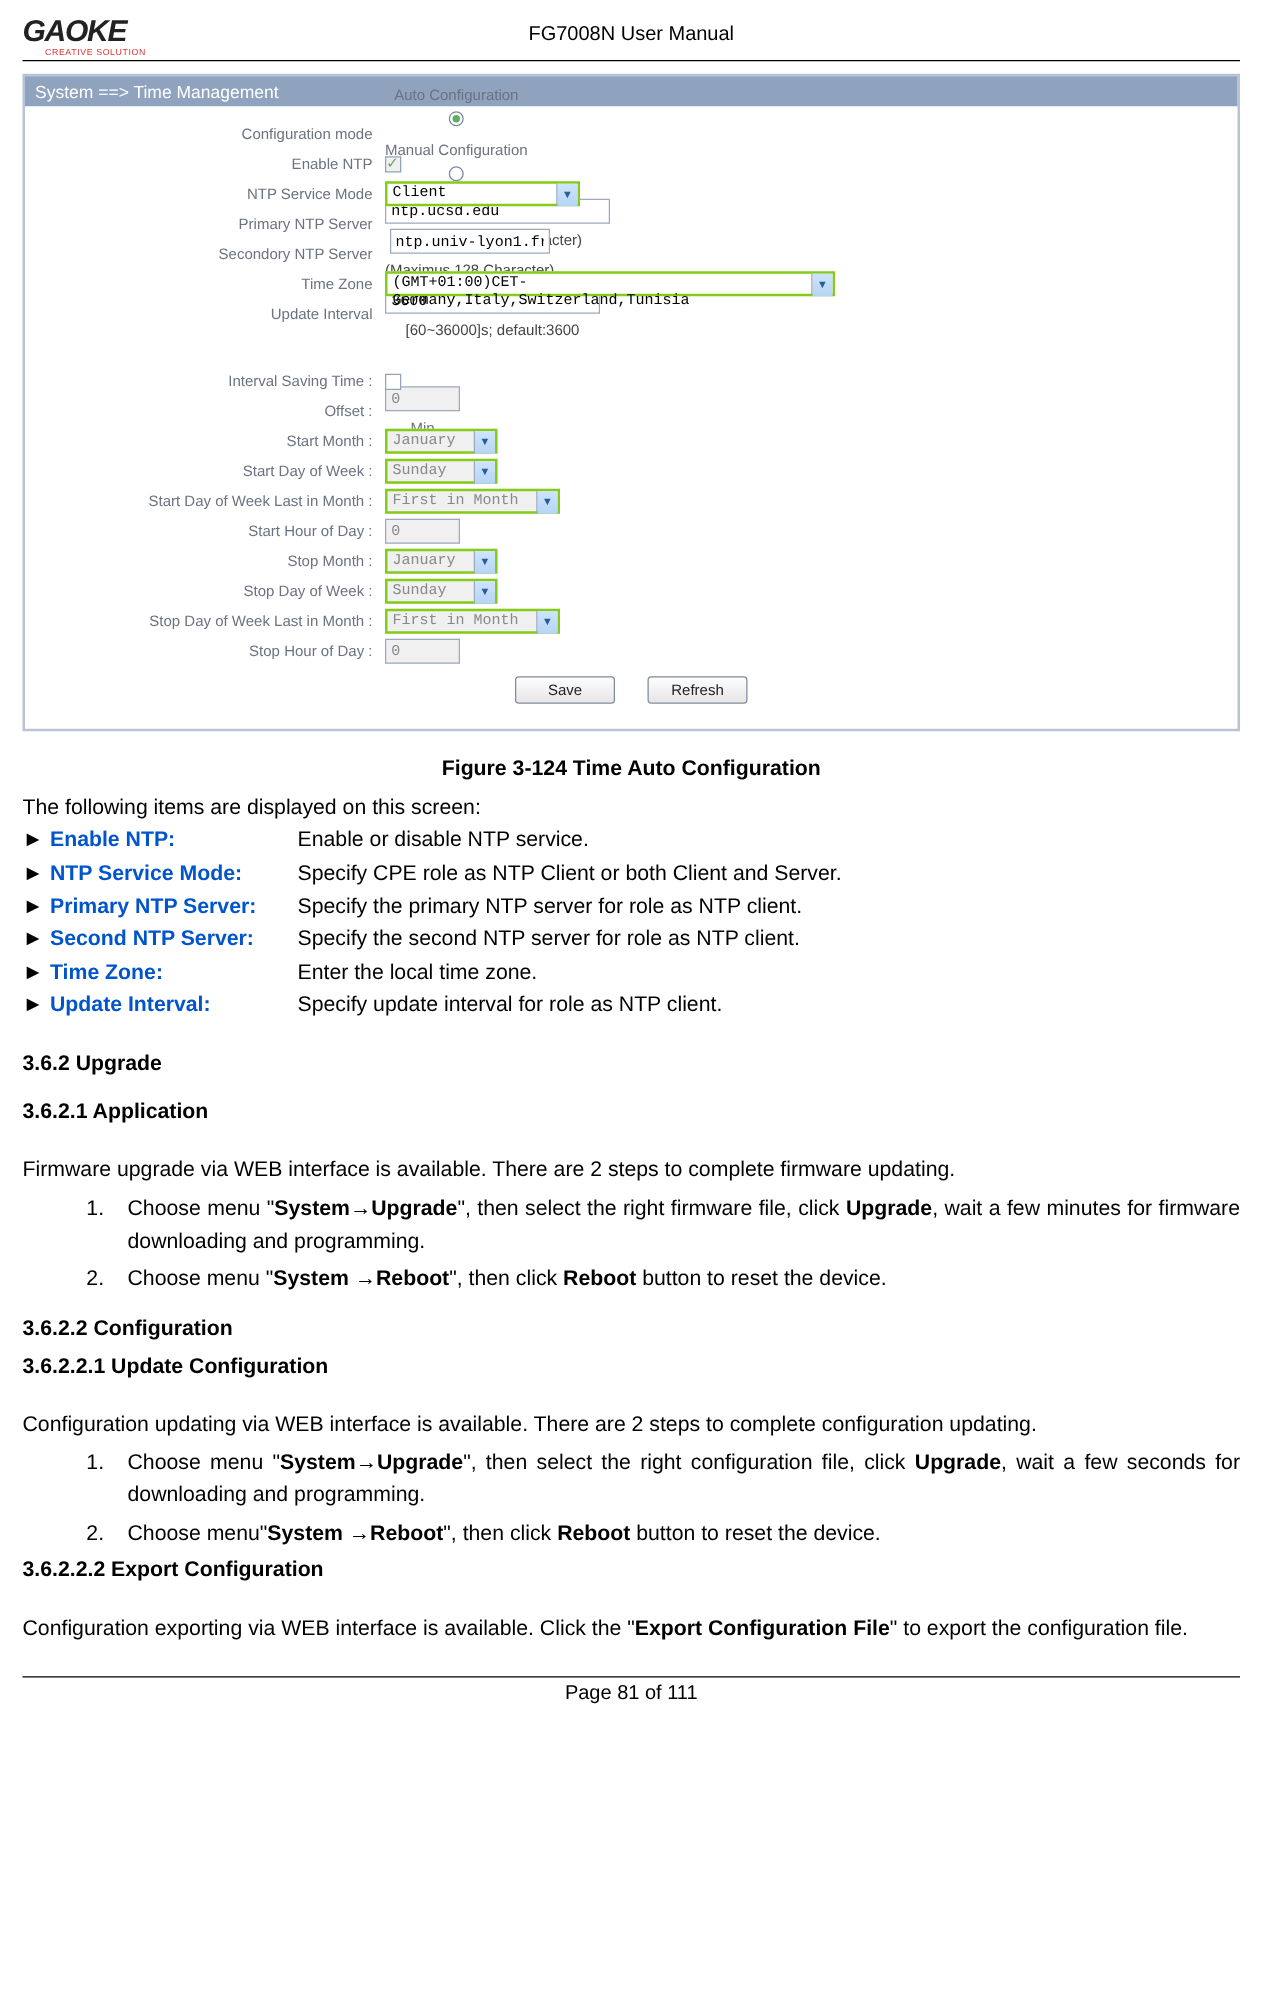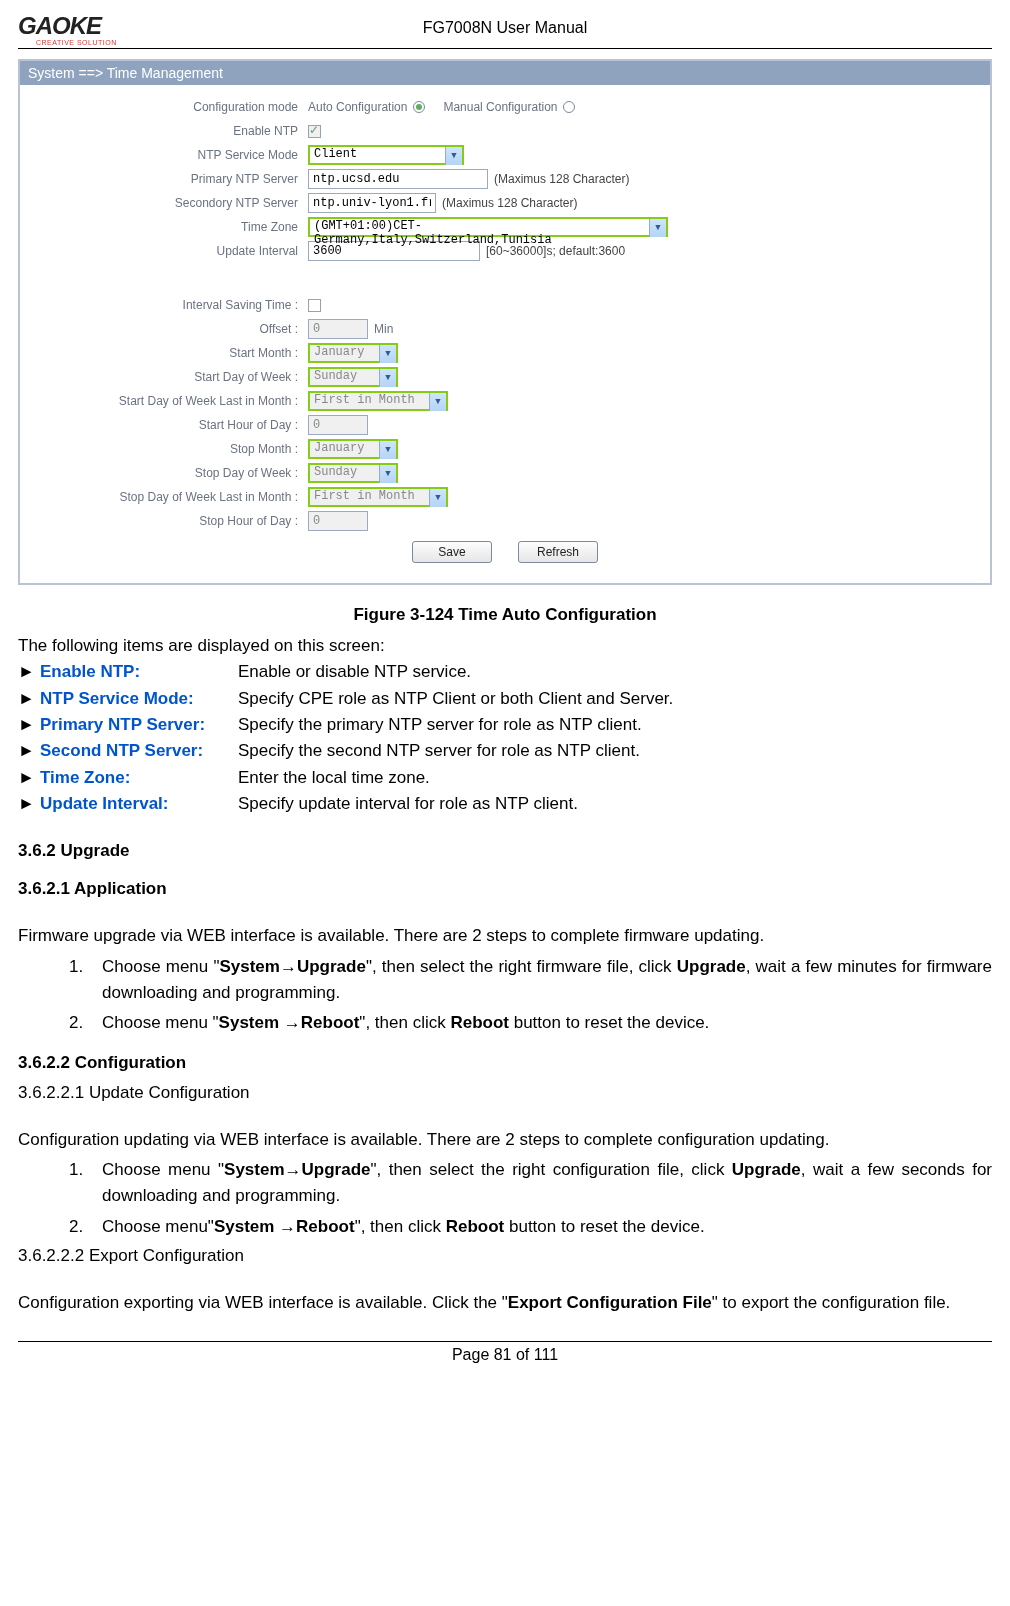--- a/index.html
+++ b/index.html
@@ -71,20 +71,21 @@
   .form-label {
     width: 278px;
     text-align: right;
     padding-right: 10px;
     color: #6b7280;
   }
   .form-value {
     display: flex;
     align-items: center;
     gap: 6px;
+    flex-direction: column;
   }
   .form-value .hint { color: #444; }
   .radio-dot {
     display: inline-block;
     width: 12px; height: 12px;
     border-radius: 50%;
     border: 1px solid #7a8aa0;
     position: relative;
     vertical-align: middle;
   }
@@ -178,21 +179,21 @@
   .param-line {
     font-size: 17px;
     line-height: 1.55;
     display: flex;
   }
   .arrow { width: 22px; }
   .param-name { color: #0055cc; font-weight: bold; width: 198px; }
   .param-desc { flex: 1; }
   .h-num { font-weight: bold; font-size: 17px; margin: 24px 0 18px 0; }
   .h-sub { font-weight: bold; font-size: 17px; margin: 16px 0 10px 0; }
-  .h-subsub { font-weight: normal; font-size: 17px; margin: 6px 0 2px 0; }
+  .h-subsub { font-weight: bold; font-size: 17px; margin: 6px 0 2px 0; }
   .body-para { font-size: 17px; line-height: 1.55; text-align: justify; margin-top: 24px; }
   ol.steps { margin: 4px 0 4px 70px; font-size: 17px; line-height: 1.55; }
   ol.steps li { padding-left: 14px; margin-bottom: 4px; text-align: justify; }
   .footer {
     text-align: center;
     font-size: 16px;
     margin-top: 24px;
     border-top: 1px solid #000;
     padding-top: 4px;
   }

